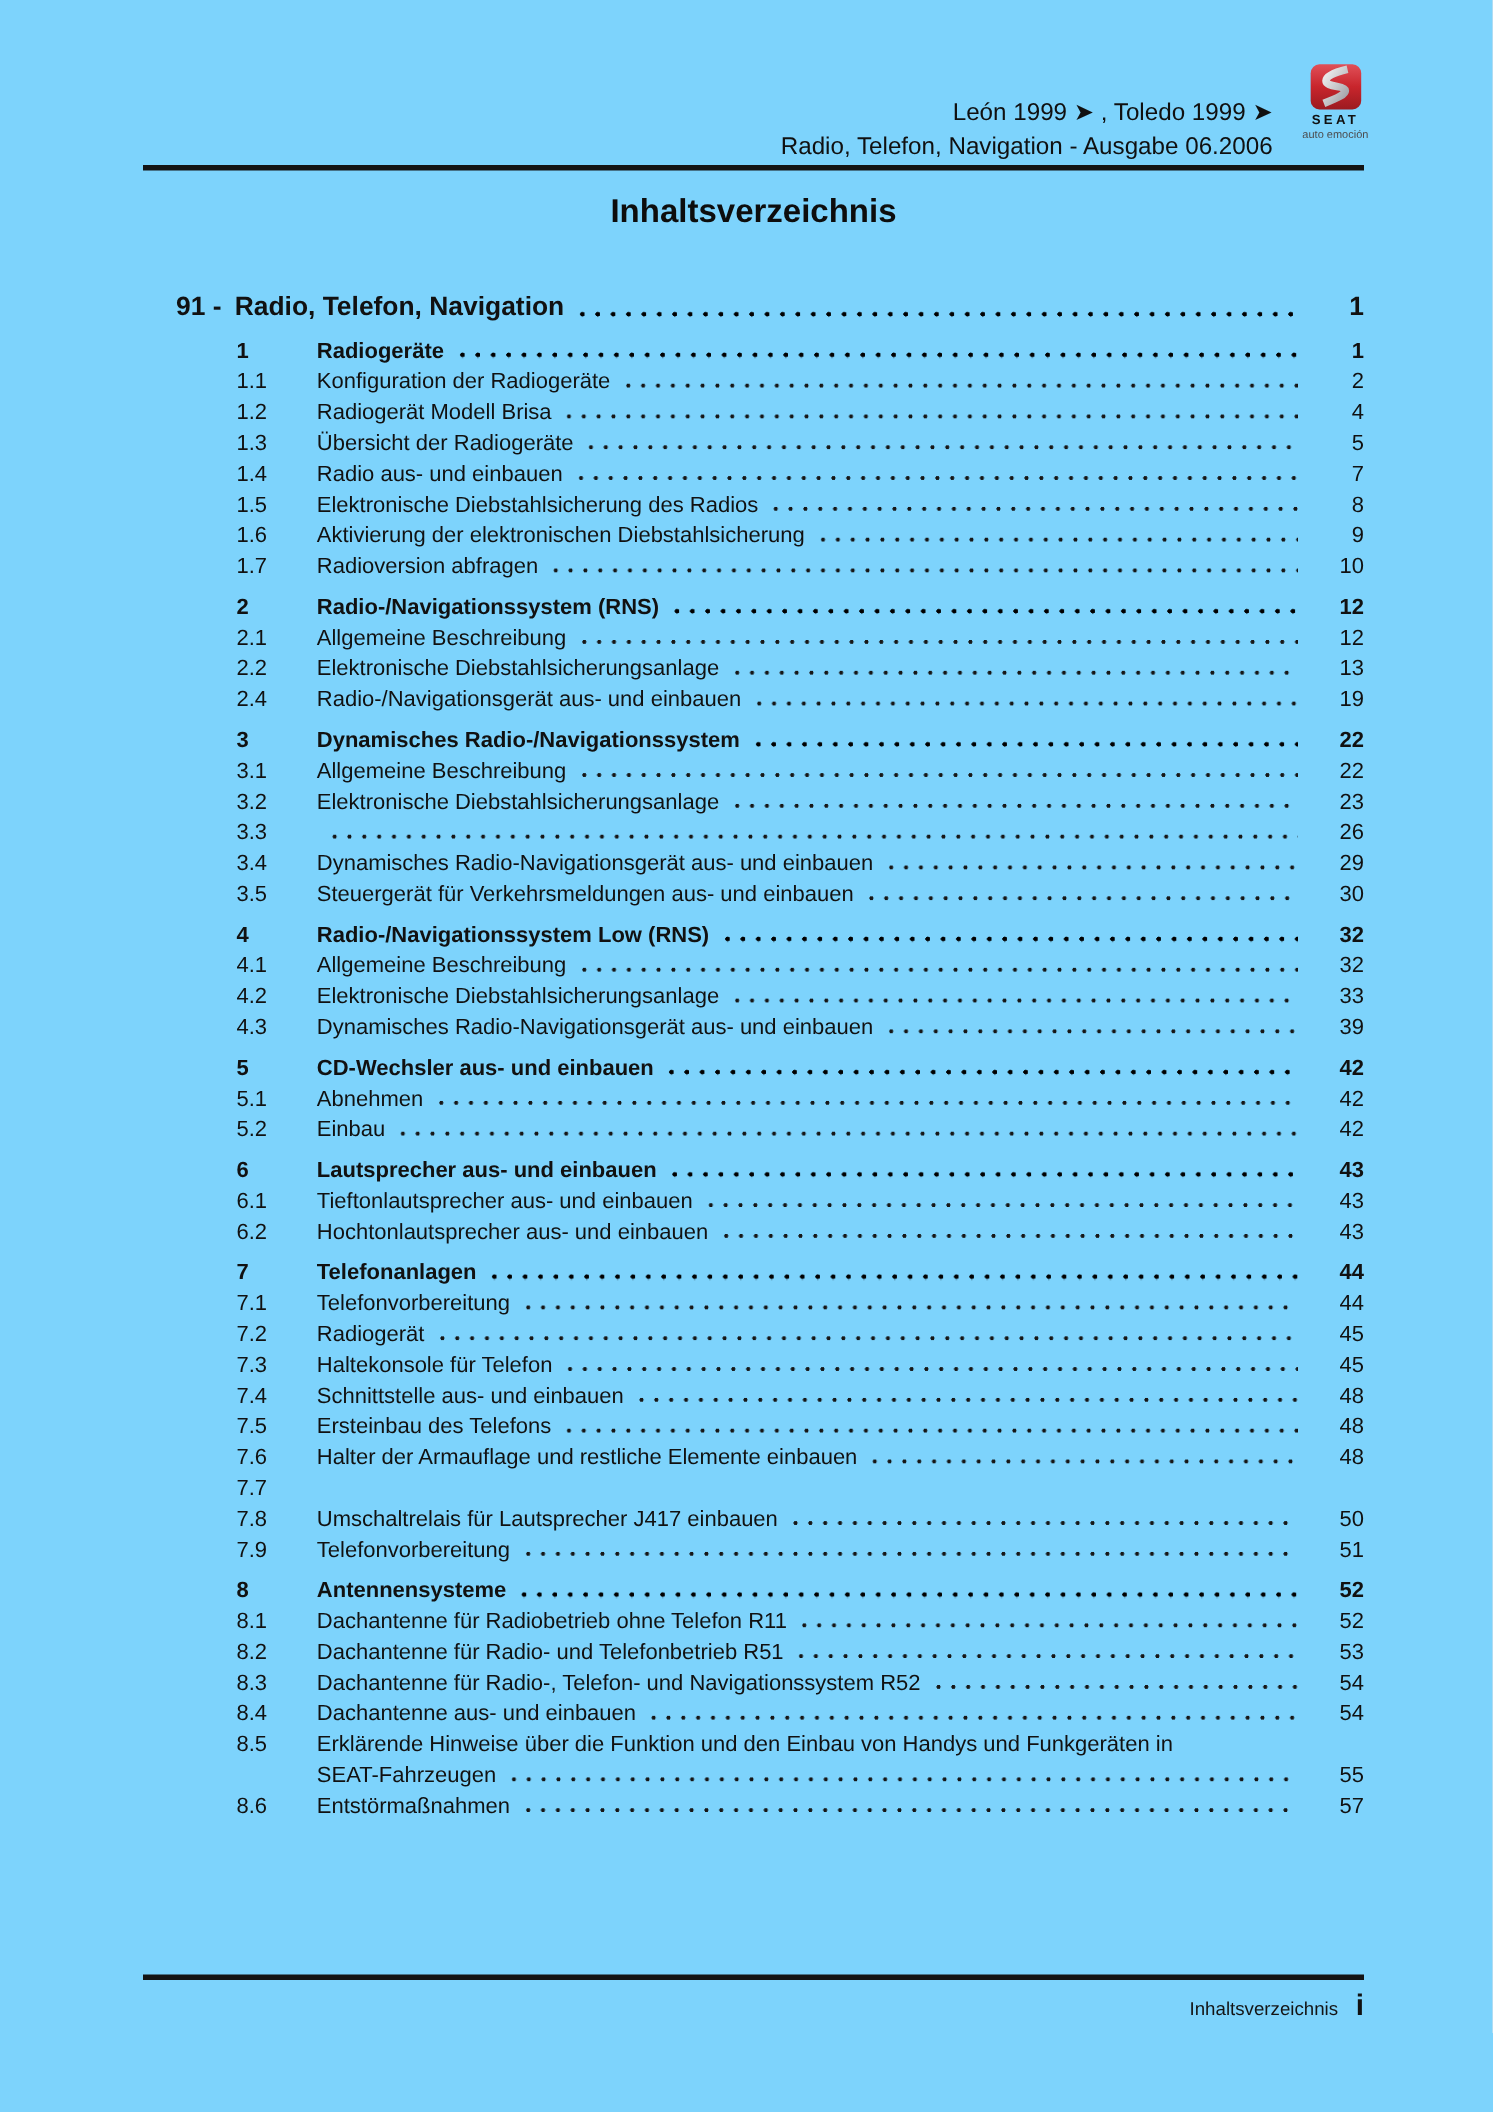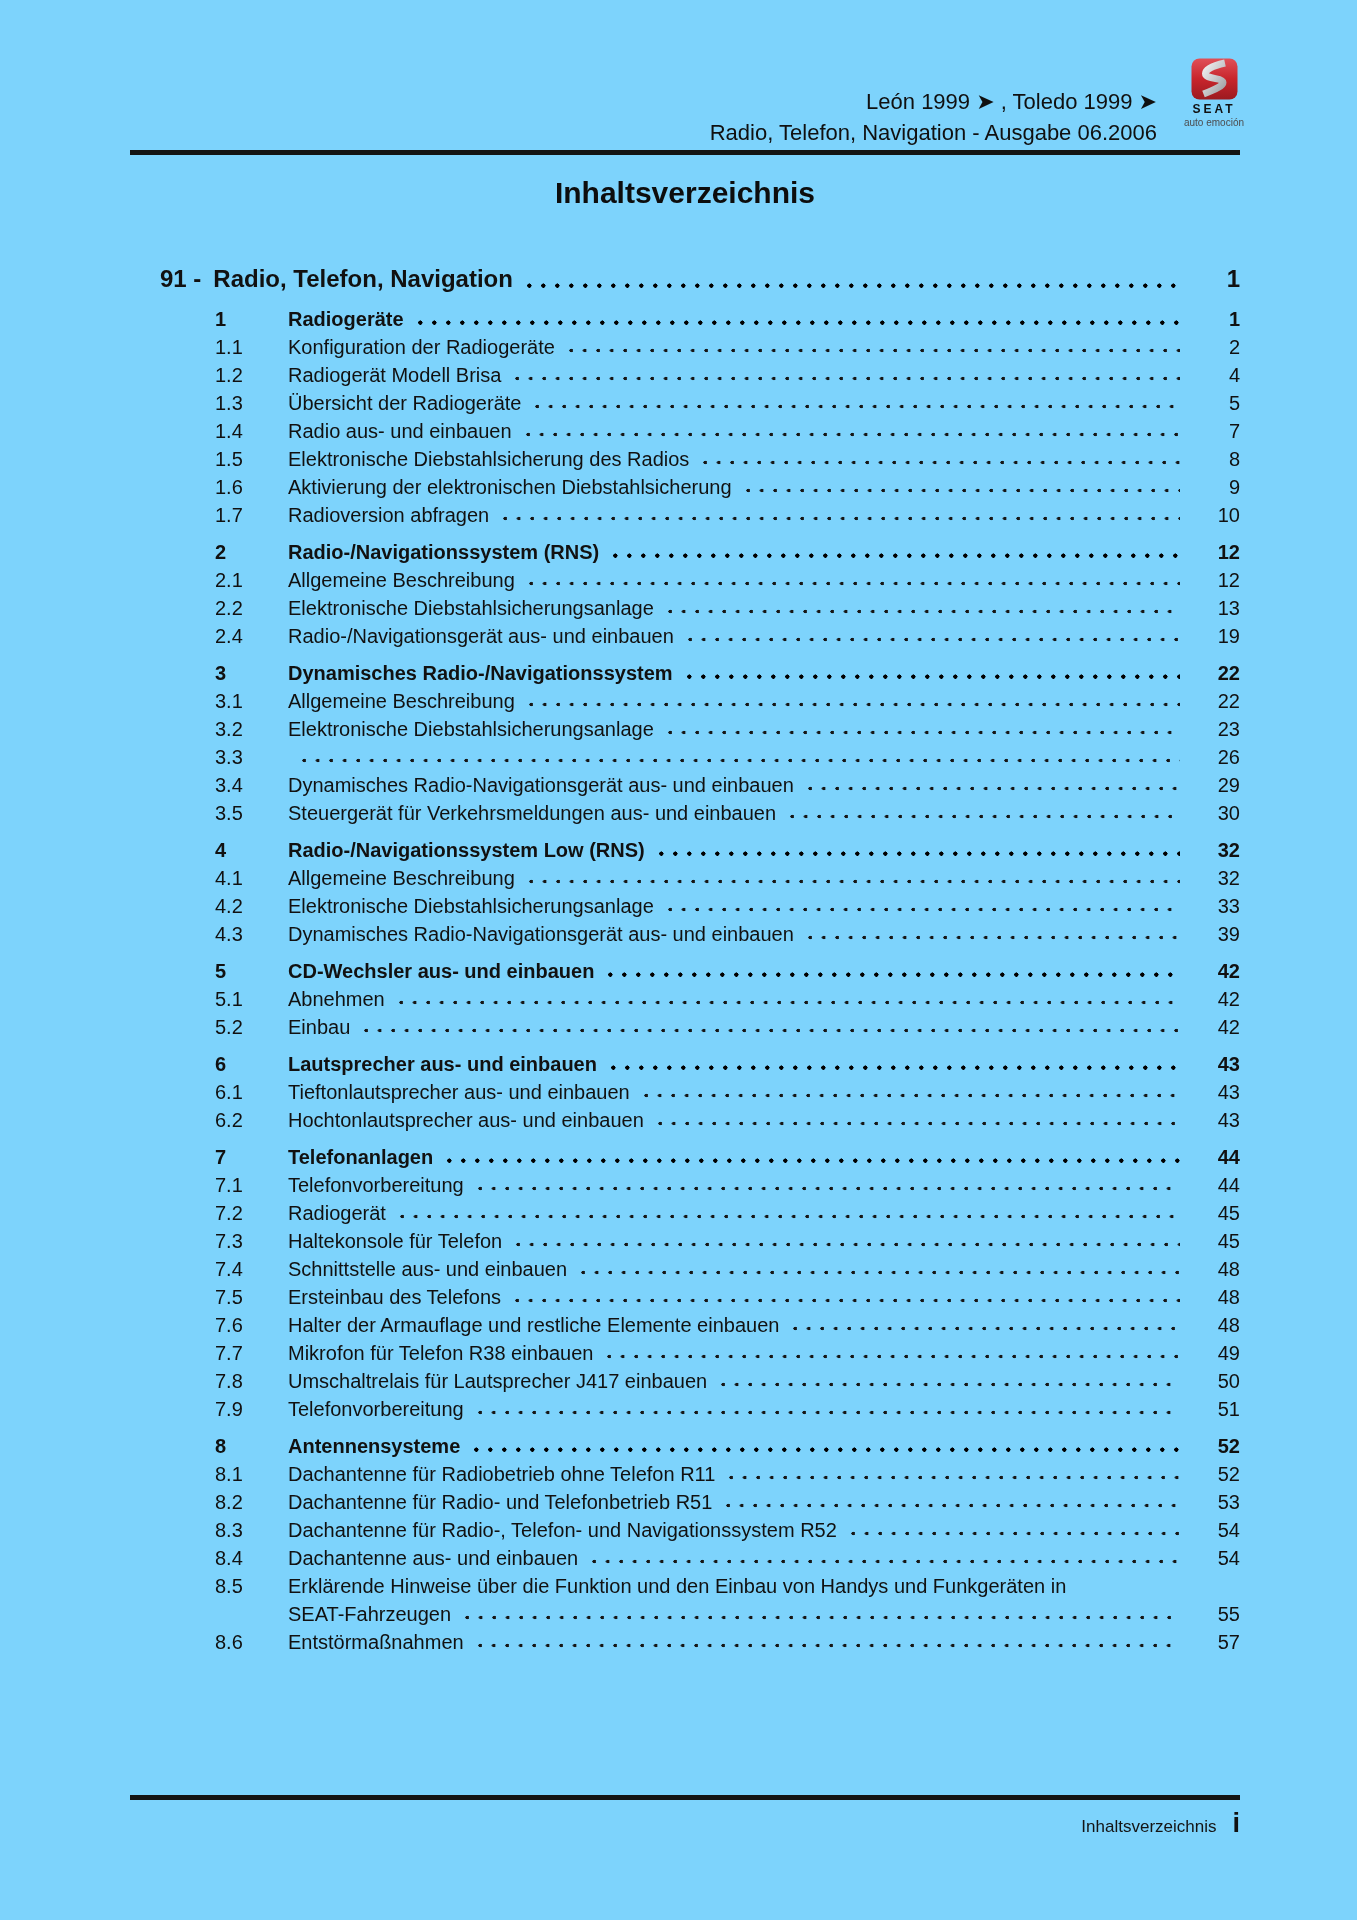--- a/index.html
+++ b/index.html
@@ -470,27 +470,20 @@
         <span class="entry-body">
           <span class="line">
             <span class="title">Halter der Armauflage und restliche Elemente einbauen</span>
             <span class="leader"></span>
             <span class="page-num">48</span>
           </span>
         </span>
       </div>
       <div class="row sub">
         <span class="num">7.7</span>
-        <span class="entry-body">
-          <span class="line">
-            <span class="title">Mikrofon für Telefon R38 einbauen</span>
-            <span class="leader"></span>
-            <span class="page-num">49</span>
-          </span>
-        </span>
       </div>
       <div class="row sub">
         <span class="num">7.8</span>
         <span class="entry-body">
           <span class="line">
             <span class="title">Umschaltrelais für Lautsprecher J417 einbauen</span>
             <span class="leader"></span>
             <span class="page-num">50</span>
           </span>
         </span>

